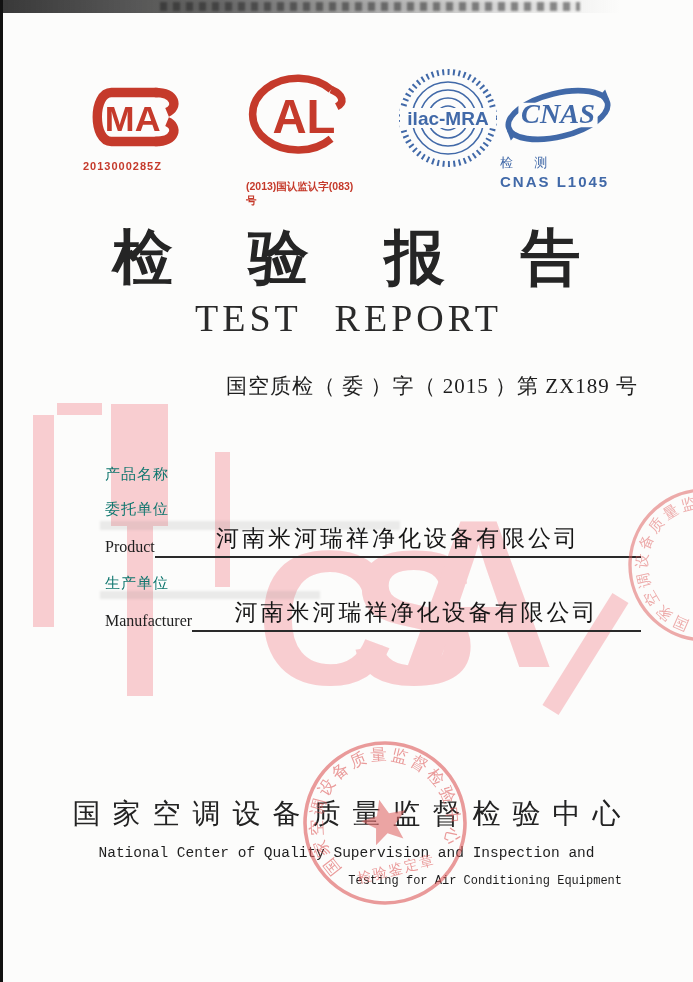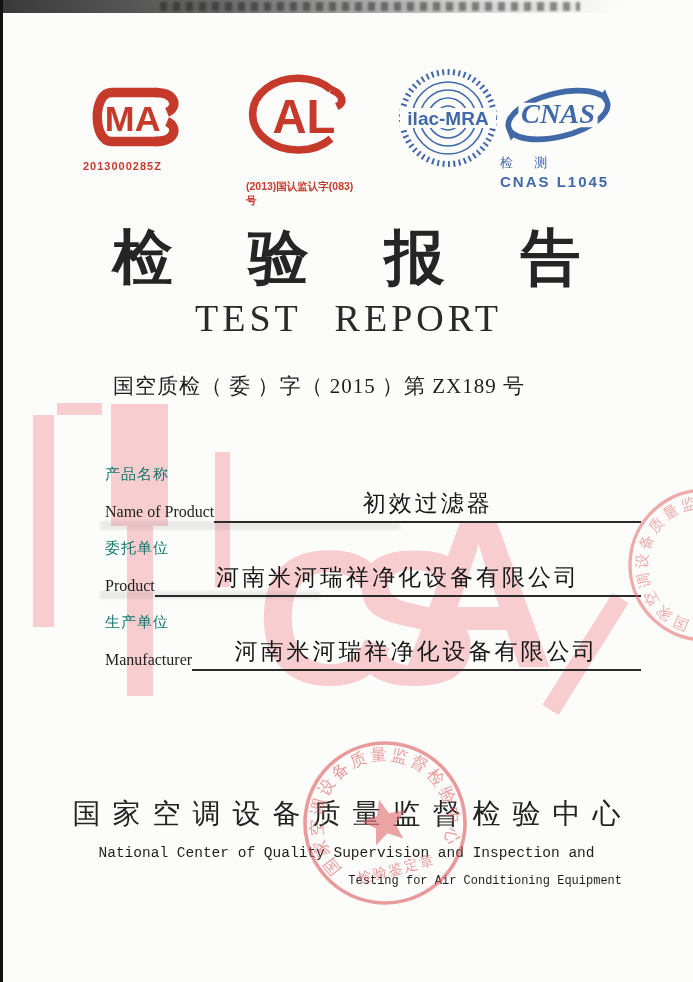--- a/index.html
+++ b/index.html
@@ -32,21 +32,21 @@
     font-weight:bold; font-size:10.5px; }
   .cnas-cat { margin-top:2px; color:#4169a8; font-size:13px; letter-spacing:9px; font-weight:normal; }
   .cnas-code { color:#4169a8; font-family:"Liberation Sans", sans-serif; font-weight:bold;
     font-size:15px; letter-spacing:2px; margin-top:1px; }
   
   .title-zh { position:absolute; top:218px; left:0; width:693px; text-align:center; z-index:2;
     font-family:"Liberation Sans", sans-serif; font-weight:bold; font-size:60px; color:#252525;
     letter-spacing:76px; transform:translateX(38px); white-space:nowrap; }
   .title-en { position:absolute; top:296px; left:0; width:693px; text-align:center; z-index:2;
     font-size:38px; color:#2a2a2a; letter-spacing:4px; word-spacing:20px; transform:translateX(2px); }
-  .report-no { position:absolute; top:372px; left:0; width:638px; text-align:center; z-index:2;
+  .report-no { position:absolute; top:372px; left:0; width:638px; text-align:right; z-index:2;
     font-size:21px; color:#1e1e1e; letter-spacing:1px; }
   
   .fields { position:absolute; left:105px; right:52px; top:464px; z-index:2; }
   .field { margin-bottom:15px; }
   .field .zh { font-size:15px; line-height:20px; color:#0f766e; letter-spacing:1px; }
   .field .row { display:flex; align-items:flex-end; margin-top:4px; min-height:32px; }
   .field .en { font-size:16px; color:#1e1e1e; padding-bottom:2px; white-space:nowrap; }
   .field .line { flex:1; border-bottom:2px solid #2a2a2a; text-align:center; }
   .field .value { display:inline-block; font-size:23px; letter-spacing:3px; padding-bottom:2px; color:#161616; }
   
@@ -130,24 +130,20 @@
   </div>
 
   <div class="title-zh">检验报告</div>
   <div class="title-en">TEST REPORT</div>
   <div class="report-no">国空质检（ 委 ）字（ 2015 ）第  ZX189 号</div>
 
   <div class="fields">
 
     <div class="field">
       <div class="zh">产品名称</div>
-      <div class="row">
-        <span class="en">Name of Product</span>
-        <span class="line"><span class="value">初效过滤器</span></span>
-      </div>
     </div>
 
     <div class="field">
       <div class="zh">委托单位</div>
       <div class="row">
         <span class="en">Product</span>
         <span class="line"><span class="value">河南米河瑞祥净化设备有限公司</span></span>
       </div>
     </div>
 

